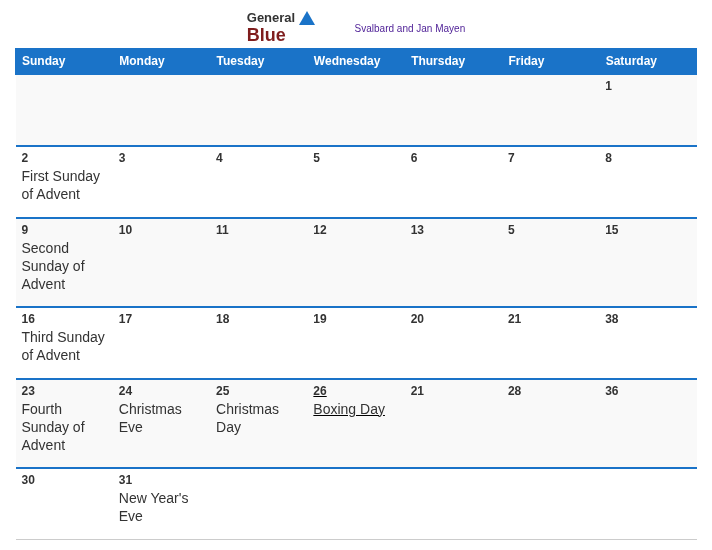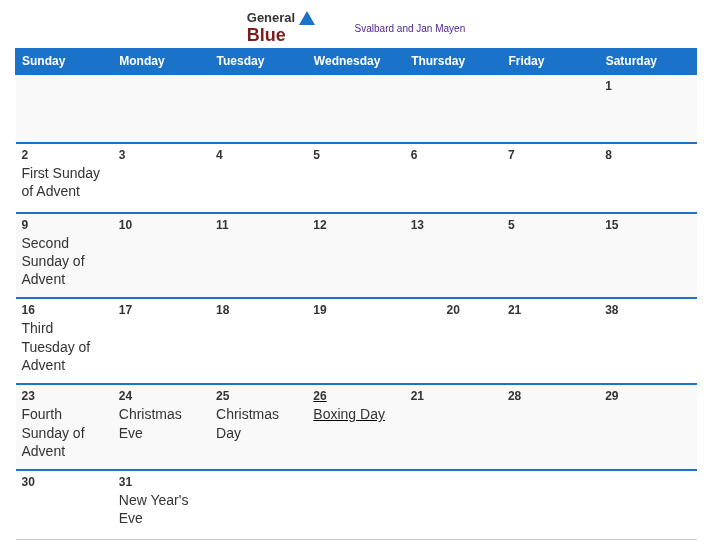--- a/index.html
+++ b/index.html
@@ -208,32 +208,32 @@
           <td style="min-height: 65px; height: 65px;">
             <span class="day-num">5</span>
           </td>
           <td style="min-height: 65px; height: 65px;">
             <span class="day-num">15</span>
           </td>
         </tr>
         <tr class="row-odd" style="border-top: 2px solid rgb(26, 115, 200);">
           <td style="min-height: 65px; height: 65px;">
             <span class="day-num">16</span>
-            <span class="event">Third Tuesday of Advent</span>
+            <span class="event">Third Sunday of Advent</span>
           </td>
           <td style="min-height: 65px; height: 65px;">
             <span class="day-num">17</span>
           </td>
           <td style="min-height: 65px; height: 65px;">
             <span class="day-num">18</span>
           </td>
           <td style="min-height: 65px; height: 65px;">
             <span class="day-num">19</span>
           </td>
-          <td style="min-height: 65px; height: 65px; text-align: center;">
+          <td style="min-height: 65px; height: 65px;">
             <span class="day-num">20</span>
           </td>
           <td style="min-height: 65px; height: 65px; margin-left: 12px;">
             <span class="day-num">21</span>
           </td>
           <td style="min-height: 65px; height: 65px;">
             <span class="day-num">38</span>
           </td>
         </tr>
         <tr class="row-even" style="border-top: 2px solid rgb(26, 115, 200);">
@@ -253,21 +253,21 @@
             <span class="day-num">26</span>
             <span class="event">Boxing Day</span>
           </td>
           <td style="min-height: 65px; height: 65px;">
             <span class="day-num">21</span>
           </td>
           <td style="min-height: 65px; height: 65px; margin-left: 46px;">
             <span class="day-num">28</span>
           </td>
           <td style="min-height: 65px; height: 65px;">
-            <span class="day-num">29</span>
+            <span class="day-num">36</span>
           </td>
         </tr>
         <tr class="row-odd" style="border-top: 2px solid rgb(26, 115, 200);">
           <td style="min-height: 65px; height: 65px; margin-top: 47px;">
             <span class="day-num">30</span>
           </td>
           <td style="min-height: 65px; height: 65px;">
             <span class="day-num">31</span>
             <span class="event">New Year's Eve</span>
           </td>

